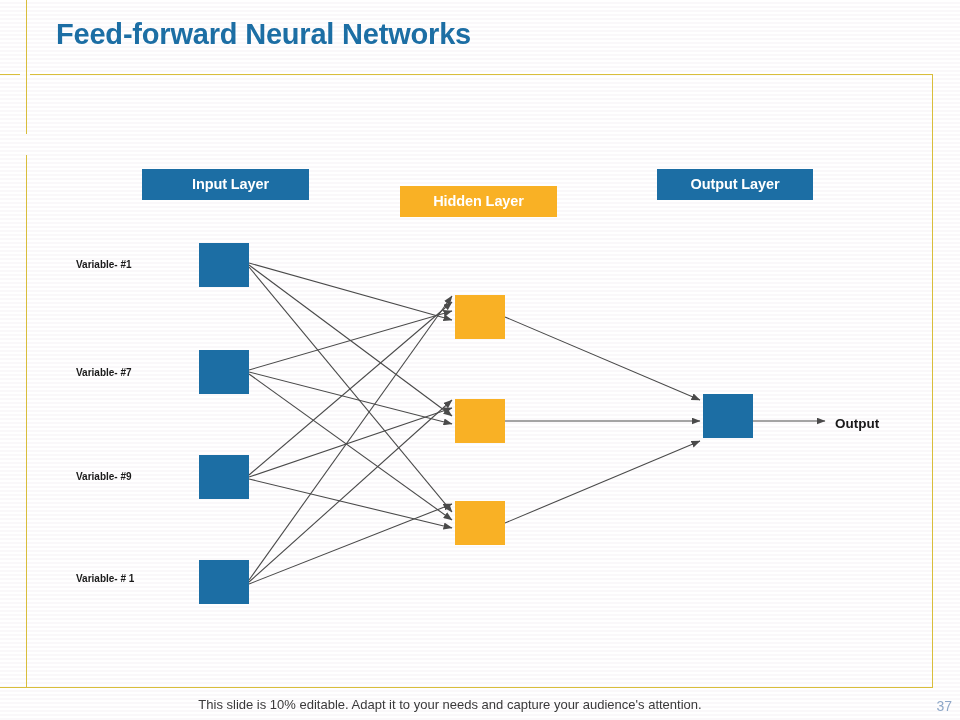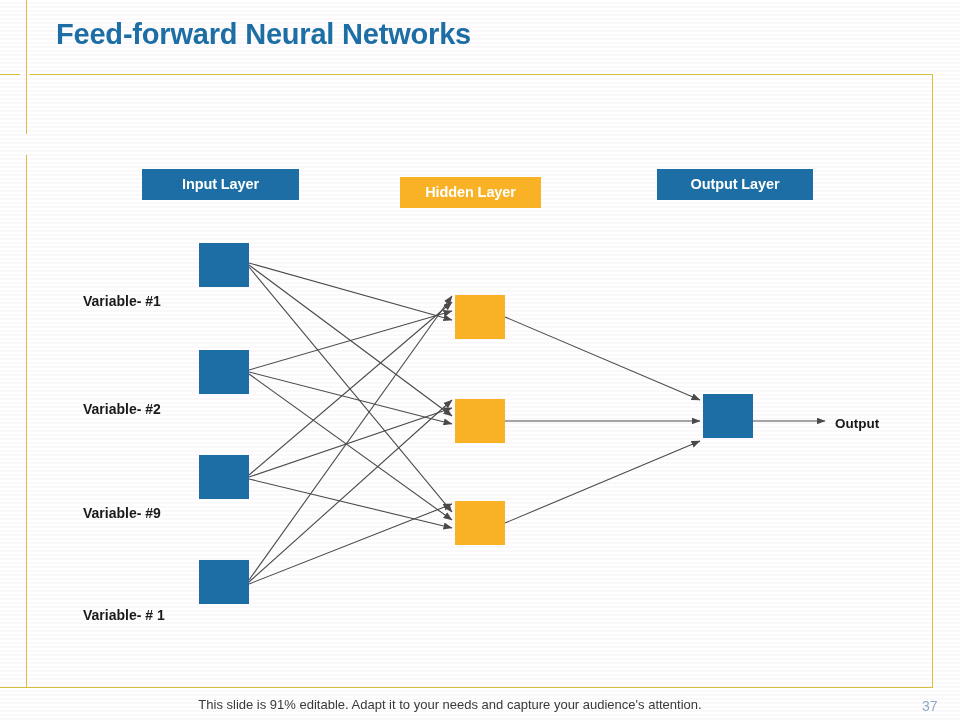--- a/index.html
+++ b/index.html
@@ -61,22 +61,22 @@
     position: absolute;
     height: 31px;
     line-height: 31px;
     text-align: center;
     color: #ffffff;
     font-size: 14.5px;
     font-weight: bold;
     letter-spacing: -0.1px;
     white-space: nowrap;
   }
-  #pill-input  { left: 142px; top: 169px; width: 157px; background: #1c6ea4; }
-  #pill-hidden { left: 400px; top: 177px; width: 141px; background: #f9b125; }
+  #pill-input  { left: 142px; top: 169px; width: 157px; background: #1c6ea4; padding-left: 10px; }
+  #pill-hidden { left: 400px; top: 186px; width: 157px; background: #f9b125; }
   #pill-output { left: 657px; top: 169px; width: 156px; background: #1c6ea4; text-align: center; }
 
   
   .node {
     position: absolute;
   }
   .node-input, .node-output {
     background: #1c6ea4;
   }
   .node-hidden {
@@ -89,27 +89,26 @@
 
   #hid-1 { left: 455px; top: 295px; width: 50px; height: 44px; }
   #hid-2 { left: 455px; top: 399px; width: 50px; height: 44px; }
   #hid-3 { left: 455px; top: 501px; width: 50px; height: 44px; }
 
   #out-1 { left: 703px; top: 394px; width: 50px; height: 44px; }
 
   
   .var-label {
     position: absolute;
-    left: 83px;
+    left: 76px;
     width: 115px;
-    font-size: 14px;
+    font-size: 10px;
     font-weight: bold;
     color: #1a1a1a;
     white-space: nowrap;
-    margin-top: 34px;
   }
   #var-label-1 { top: 259px; }
   #var-label-2 { top: 367px; }
   #var-label-3 { top: 471px; }
   #var-label-4 { top: 573px; }
 
   #output-label {
     position: absolute;
     left: 835px;
     top: 416px;
@@ -139,21 +138,21 @@
     text-align: center;
     font-size: 13px;
     color: #3a3a3a;
     white-space: nowrap;
   }
   #page-number {
     position: absolute;
     left: 922px;
     top: 698px;
     width: 30px;
-    text-align: left;
+    text-align: right;
     font-size: 14px;
     color: #8fa8c8;
   }
 </style>
 </head>
 <body>
 
 <div id="slide">
 
   <div class="gold-h" id="frame-top-left-stub"></div>
@@ -206,22 +205,22 @@
   <div class="node node-input" id="in-3"></div>
   <div class="node node-input" id="in-4"></div>
 
   <div class="node node-hidden" id="hid-1"></div>
   <div class="node node-hidden" id="hid-2"></div>
   <div class="node node-hidden" id="hid-3"></div>
 
   <div class="node node-output" id="out-1"></div>
 
   <div class="var-label" id="var-label-1">Variable- #1</div>
-  <div class="var-label" id="var-label-2">Variable- #2</div>
+  <div class="var-label" id="var-label-2">Variable- #7</div>
   <div class="var-label" id="var-label-3">Variable- #9</div>
   <div class="var-label" id="var-label-4">Variable- # 1</div>
 
   <div id="output-label">Output</div>
 
-  <div id="footer-note">This slide is 91% editable. Adapt it to your needs and capture your audience's attention.</div>
+  <div id="footer-note">This slide is 10% editable. Adapt it to your needs and capture your audience's attention.</div>
   <div id="page-number">37</div>
 
 </div>
 
 </body></html>

